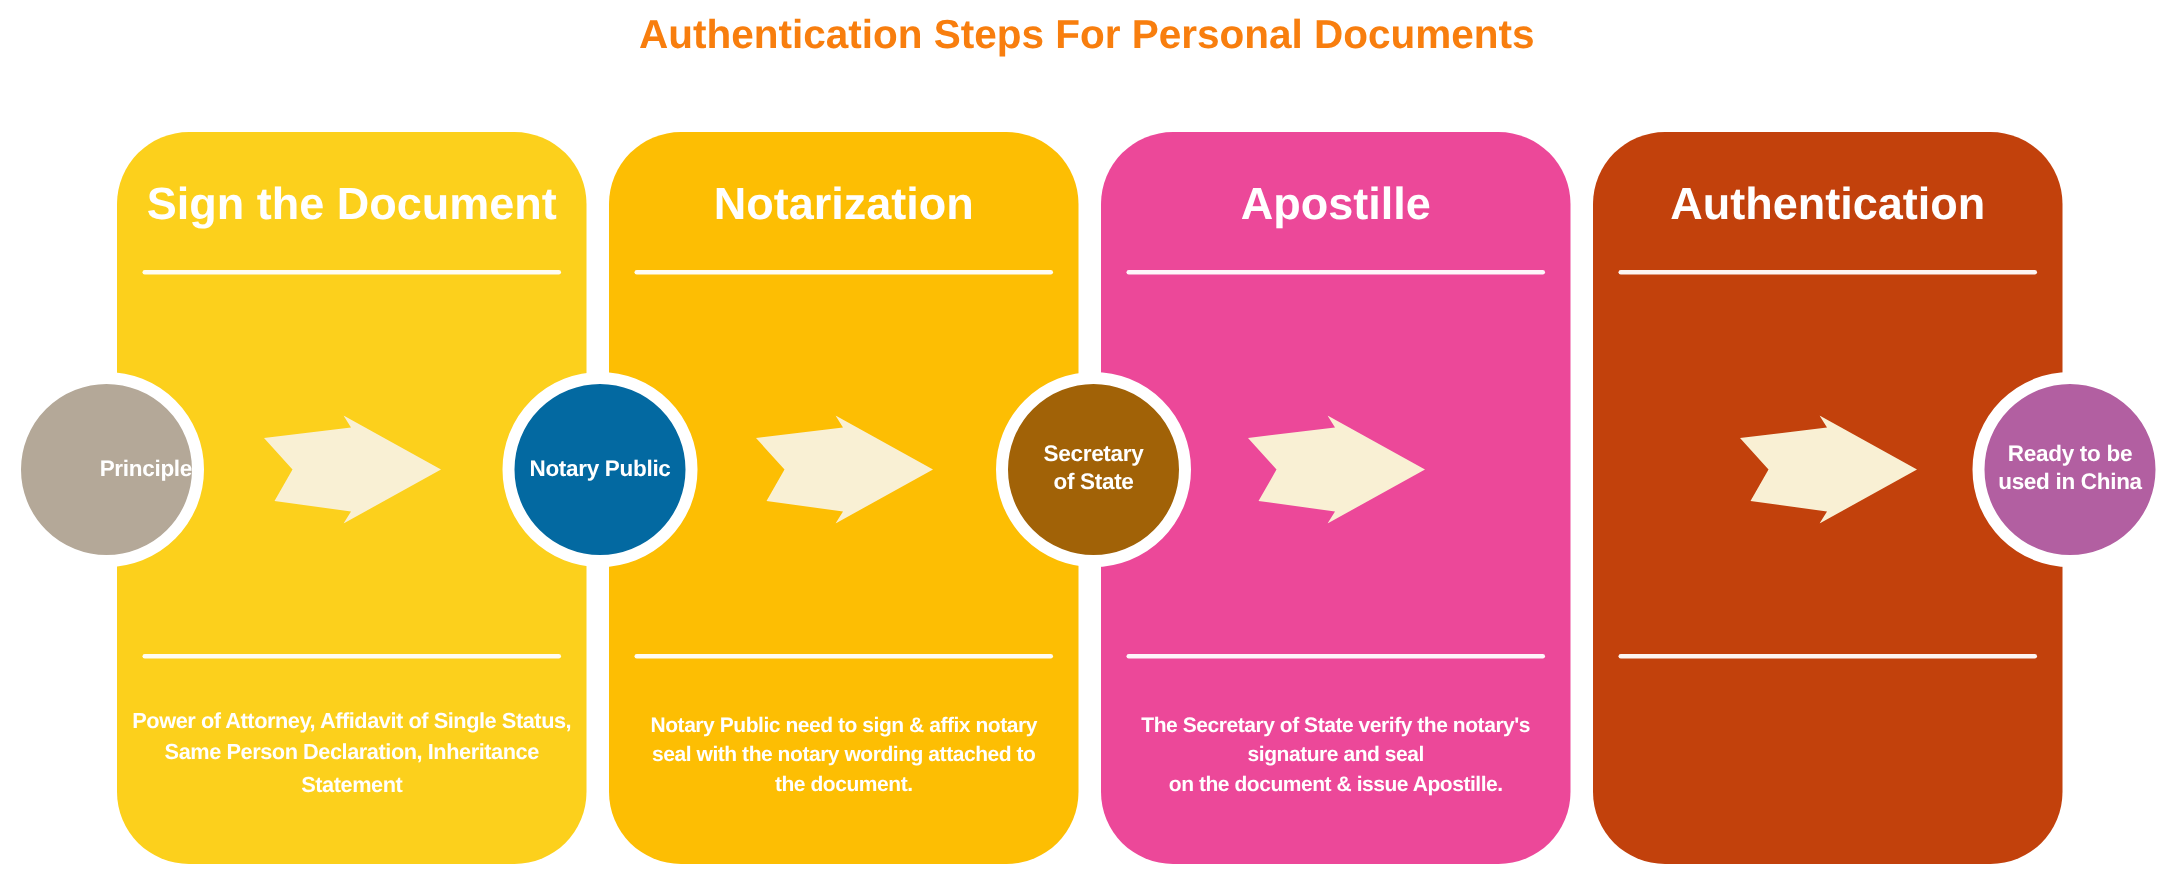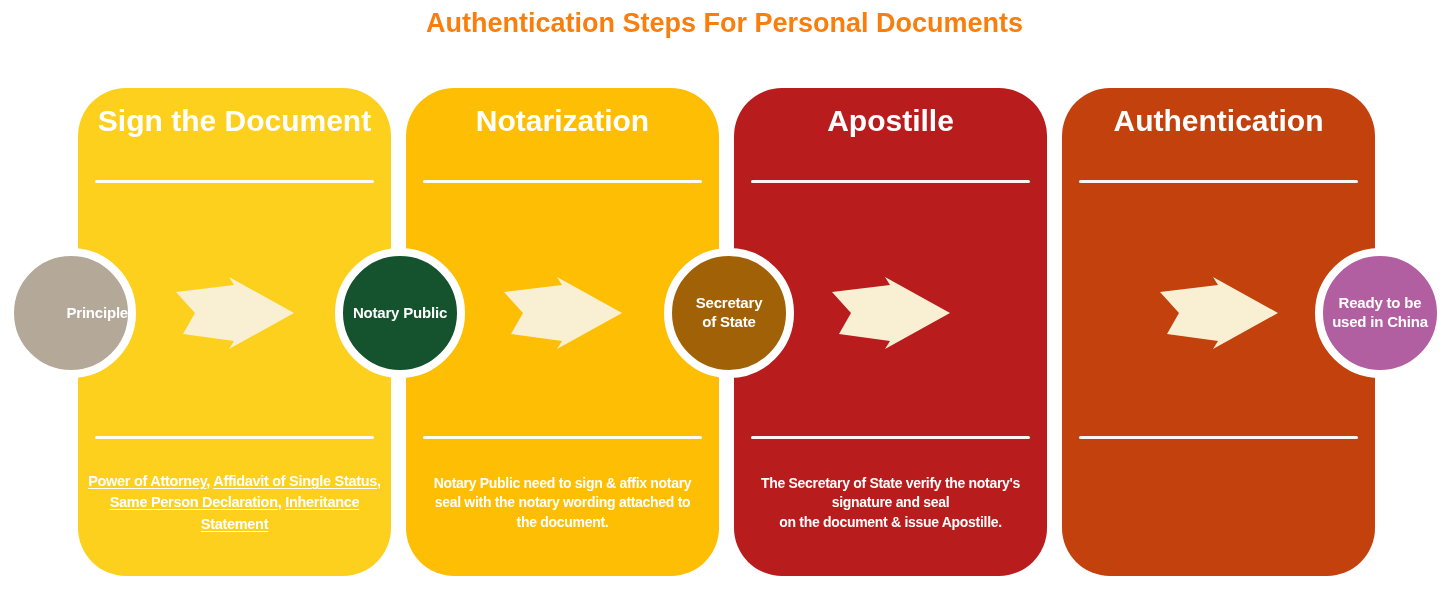--- a/index.html
+++ b/index.html
@@ -29,21 +29,21 @@
     width: 313px;
     height: 488px;
     border-radius: 48px;
   }
   .card-1 { left: 78px; }
   .card-2 { left: 406px; }
   .card-3 { left: 734px; }
   .card-4 { left: 1062px; }
   .card-title {
     position: absolute;
-    top: 16px;
+    top: 32px;
     left: 0;
     width: 100%;
     text-align: center;
     font-size: 30px;
     font-weight: 700;
     color: #ffffff;
   }
   .rule {
     position: absolute;
     left: 17px;
@@ -84,21 +84,20 @@
     text-align: center;
     color: #ffffff;
     font-size: 14.5px;
     font-weight: 700;
     line-height: 1.45;
     letter-spacing: -0.3px;
     width: 100%;
     padding: 0 4px;
   }
   .doc-link {
-    text-decoration: underline;
     text-underline-offset: 2px;
     cursor: pointer;
   }
   .node {
     position: absolute;
     top: 248px;
     width: 130px;
     height: 130px;
     border-radius: 50%;
     border: 8px solid #ffffff;
@@ -148,21 +147,21 @@
       <polygon points="0,15 58,8 53,0 118,36 53,72 58,64 7,57 19,36" fill="#F9F0D4"></polygon>
     </svg>
     <div class="rule rule-bottom"></div>
     <div class="card-desc">
       <div class="desc-text">Notary Public need to sign &amp; affix notary
 seal with the notary wording attached to
 the document.</div>
     </div>
   </div>
 
-  <div class="card card-3" style="background: #b91c1c;">
+  <div class="card card-3" style="background: #ec4899;">
     <div class="card-title">Apostille</div>
     <div class="rule rule-top"></div>
     <svg class="flow-arrow" width="118" height="72" viewBox="0 0 118 72">
       <polygon points="0,15 58,8 53,0 118,36 53,72 58,64 7,57 19,36" fill="#F9F0D4"></polygon>
     </svg>
     <div class="rule rule-bottom"></div>
     <div class="card-desc">
       <div class="desc-text">The Secretary of State verify the notary's
 signature and seal
 on the document &amp; issue Apostille.</div>
@@ -174,21 +173,21 @@
     <div class="rule rule-top"></div>
     <svg class="flow-arrow" width="118" height="72" viewBox="0 0 118 72">
       <polygon points="0,15 58,8 53,0 118,36 53,72 58,64 7,57 19,36" fill="#F9F0D4"></polygon>
     </svg>
     <div class="rule rule-bottom"></div>
   </div>
 
   <div class="node node-1" style="background: rgb(180, 168, 152); justify-content: flex-end;">
     <div class="node-label">Principle</div>
   </div>
-  <div class="node node-2" style="background: #14532d;">
+  <div class="node node-2" style="background: #0369a1;">
     <div class="node-label">Notary Public</div>
   </div>
   <div class="node node-3" style="background: #a16207;">
     <div class="node-label">Secretary
 of State</div>
   </div>
   <div class="node node-5" style="background: rgb(178, 95, 161);">
     <div class="node-label">Ready to be
 used in China</div>
   </div>

